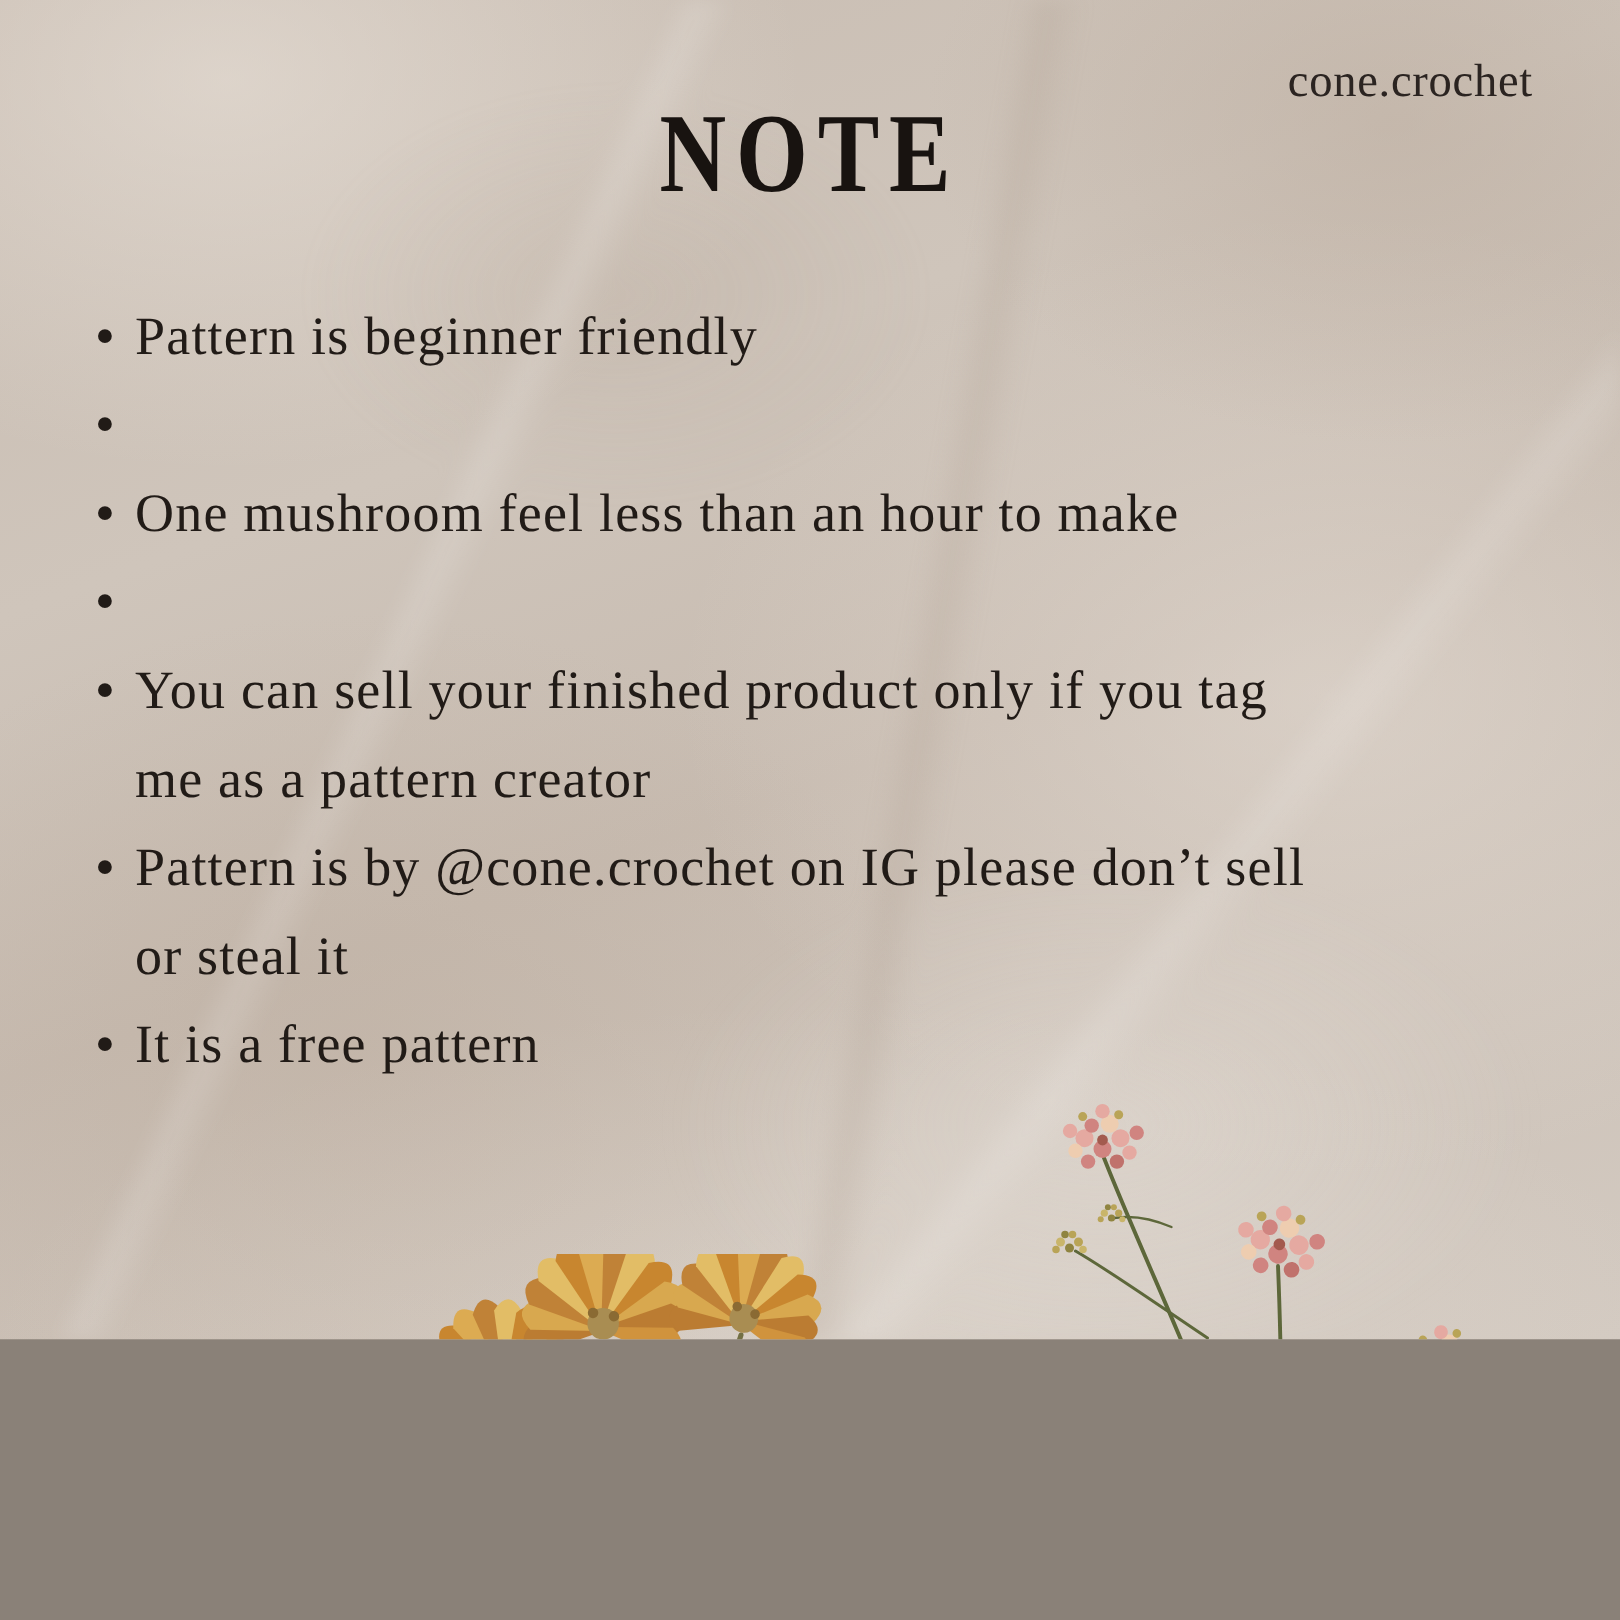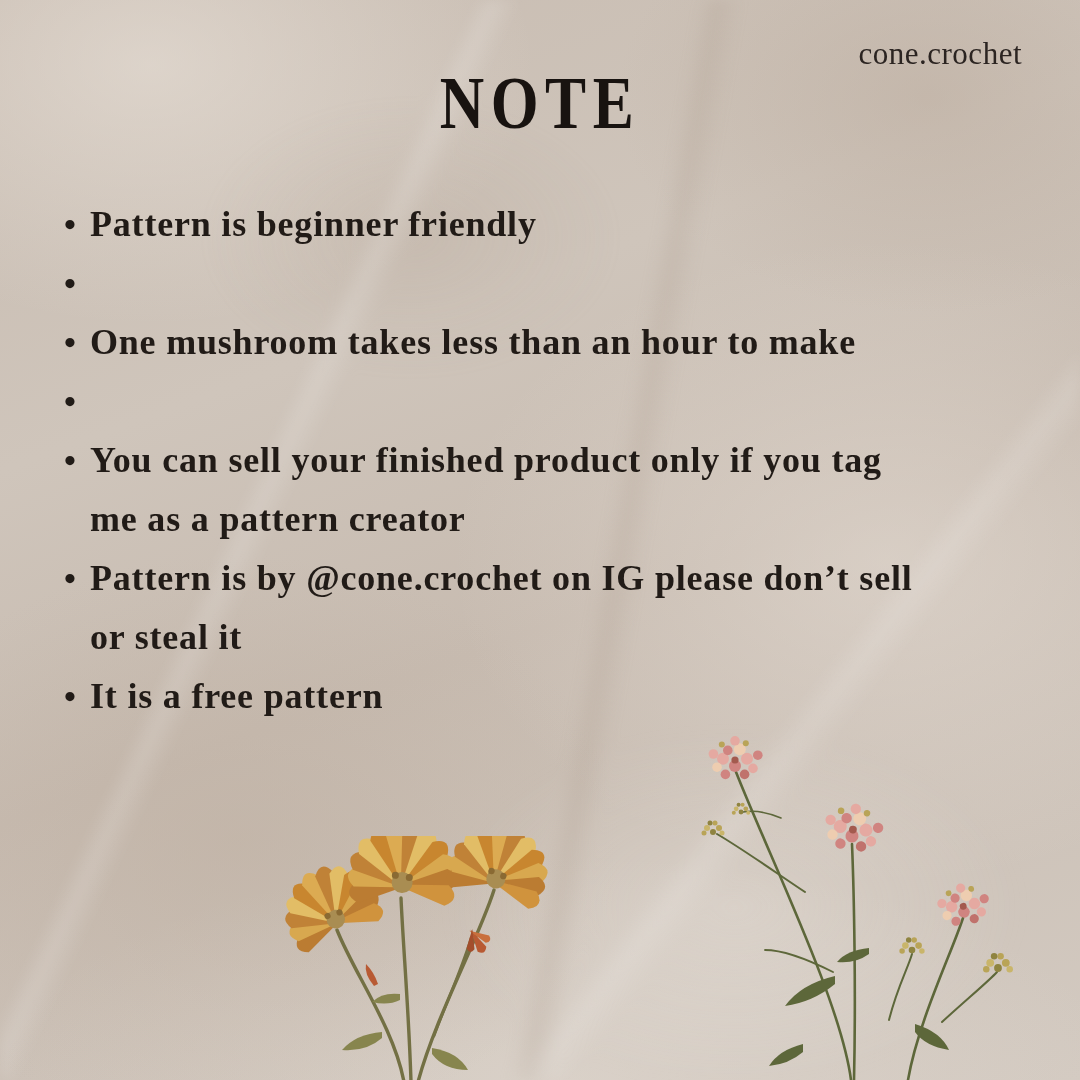--- a/index.html
+++ b/index.html
@@ -1,19 +1,19 @@
 <!DOCTYPE html>
 <html><head>
 <meta charset="utf-8">
 <style>
   html, body { margin: 0; padding: 0; background: #8a8178; }
   .canvas {
     position: relative;
     width: 1080px;
-    height: 1080px;
+    height: 893px;
     overflow: hidden;
     font-family: "Liberation Serif", serif;
     background:
       radial-gradient(ellipse 620px 420px at 14% 6%,  rgba(236,229,221,0.55), transparent 62%),
       radial-gradient(ellipse 520px 360px at 86% 9%,  rgba(182,165,150,0.42), transparent 60%),
       radial-gradient(ellipse 700px 520px at 82% 52%, rgba(232,224,216,0.50), transparent 62%),
       radial-gradient(ellipse 640px 480px at 22% 78%, rgba(186,170,155,0.38), transparent 60%),
       radial-gradient(ellipse 860px 340px at 52% 100%,rgba(228,221,213,0.48), transparent 66%),
       linear-gradient(160deg, #c8bcb1 0%, #cfc5bb 32%, #c7bbb0 56%, #d3cac1 100%);
   }
@@ -74,21 +74,21 @@
     text-align: center;
     font-size: 34px;
     line-height: 59px;
     color: #211b17;
     font-weight: 700;
   }
   .note-text {
     margin-left: 8px;
     font-size: 36px;
     line-height: 59px;
-    font-weight: 700;
+    font-weight: 400;
     color: #211b17;
     letter-spacing: 0.8px;
     white-space: pre-line;
   }
 
   .flower { position: absolute; pointer-events: none; }
   .flower-left  { left: 282px; top: 836px; }
   .flower-right { left: 683px; top: 720px; }
 </style>
 </head>
@@ -103,21 +103,21 @@
   <ul class="notes">
     <li class="note-item">
       <span class="bullet">•</span>
       <span class="note-text">Pattern is beginner friendly</span>
     </li>
     <li class="note-item">
       <span class="bullet">•</span>
     </li>
     <li class="note-item">
       <span class="bullet">•</span>
-      <span class="note-text">One mushroom takes less than an hour to make</span>
+      <span class="note-text">One mushroom feel less than an hour to make</span>
     </li>
     <li class="note-item">
       <span class="bullet">•</span>
     </li>
     <li class="note-item">
       <span class="bullet">•</span>
       <span class="note-text">You can sell your finished product only if you tag
 me as a pattern creator</span>
     </li>
     <li class="note-item">

